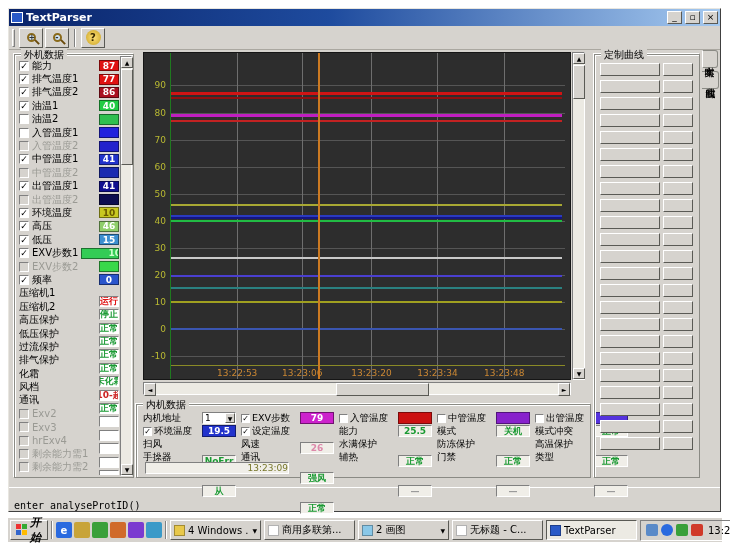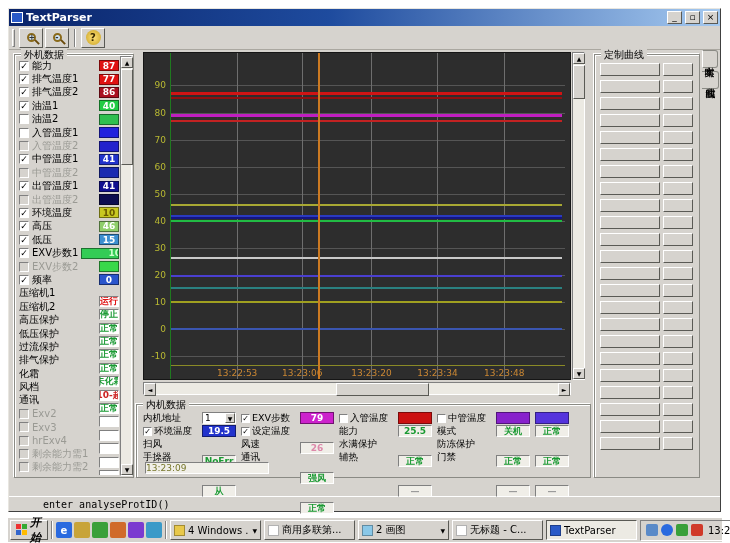--- a/index.html
+++ b/index.html
@@ -23,21 +23,21 @@
   .toolbar { height:24px; display:flex; align-items:center; gap:2px; padding-left:3px; flex:none;
              border-bottom:1px solid #aaa7a0; }
   .tb-grip { width:3px; height:18px; border:1px solid; border-color:#fff #808080 #808080 #fff; margin-right:2px; }
   .tb-btn { width:24px; height:20px; display:flex; align-items:center; justify-content:center; }
   .tb-sep { width:2px; height:18px; border-left:1px solid #808080; border-right:1px solid #fff; margin:0 3px; }
   .mag { width:9px; height:9px; border:2px solid #8a6a1a; border-radius:50%; position:relative; background:#cfe4f7; font-size:8px; font-weight:bold; color:#333; line-height:6px; text-align:center; }
   .mag::after { content:""; position:absolute; width:6px; height:2px; background:#6a4a0a; right:-6px; bottom:-3px; transform:rotate(45deg); }
   .help-circle { width:15px; height:15px; border-radius:50%; background:radial-gradient(#ffe27a,#c8a020); color:#3a2a00; font-weight:bold; font-size:10px; text-align:center; line-height:15px; }
 
   .client { flex:1; position:relative; }
-  .statusbar { height:15px; flex:none; border-top:1px solid #fff; display:flex; align-items:center;padding-left:29px; }
+  .statusbar { height:24px; flex:none; border-top:1px solid #fff; display:flex; align-items:flex-end; }
   .status-text { font-family:"DejaVu Sans Mono",monospace; font-size:10px; padding-left:5px; color:#000; }
 
   .groupbox { position:absolute; border:1px solid #8a8a84; box-shadow:1px 1px 0 #ffffff inset, -1px -1px 0 #ffffff; }
   .gb-legend { position:absolute; top:-7px; left:6px; background:#d6d3ce; font-size:10px; padding:0 3px; color:#000; white-space:nowrap; }
 
   
   #outdoor-box { left:5px; top:4px; width:120px; height:424px; }
   #outdoor-list { position:absolute; left:2px; top:4px; right:14px; bottom:2px; overflow:hidden; }
   .o-row { display:flex; align-items:center; height:13.4px; gap:3px; padding-left:2px; }
   .cb { width:10px; height:10px; background:#fff; flex:none; border:1px solid; border-color:#808080 #fff #fff #808080;
@@ -77,22 +77,22 @@
   .in-vals { width:34px; }
   .in-lrow { display:flex; align-items:center; gap:2px; height:13px; font-size:9.5px; white-space:nowrap; overflow:hidden; }
   .in-lrow .cb { width:9px; height:9px; font-size:8px; line-height:7px; }
   .in-val { height:12px; margin-bottom:18px; font-size:9px; font-weight:bold; display:flex; align-items:center; justify-content:center;
             background:#f0eee8; border:1px solid; border-color:#808080 #fff #fff #808080; overflow:hidden; }
   .in-swatch { height:12px; margin-bottom:1px; border:1px solid rgba(0,0,0,.4); }
   .dd { height:12px; margin-bottom:1px; background:#fff; border:1px solid; border-color:#808080 #fff #fff #808080;
         display:flex; align-items:center; }
   .dd-val { flex:1; font-size:9px; padding-left:2px; }
   .dd-btn { width:10px; height:10px; font-size:6px; line-height:9px; text-align:center; flex:none; }
-  #indoor-time { position:absolute; left:8px; bottom:3px; width:124px; height:12px; background:#f0eee8;
-                 border:1px solid; border-color:#808080 #fff #fff #808080; font-size:9px; color:#77772a; text-align:left; line-height:10px; }
+  #indoor-time { position:absolute; left:8px; bottom:3px; width:144px; height:12px; background:#f0eee8;
+                 border:1px solid; border-color:#808080 #fff #fff #808080; font-size:9px; color:#77772a; text-align:right; line-height:10px; }
 
   
   #custom-box { left:585px; top:4px; width:106px; height:424px; }
   #custom-rows { position:absolute; left:5px; top:8px; }
   .c-row { display:flex; gap:3px; margin-bottom:4px; }
   .c-btn-wide { width:60px; height:13px; }
   .c-btn-narrow { width:30px; height:13px; }
 
   
   #vtabs { position:absolute; left:693px; top:0; width:17px; }
@@ -464,20 +464,35 @@
                 </div>
               </div>
               <div class="in-vals">
                 <div class="in-swatch" style="background: rgb(136, 34, 204);"></div>
                 <div class="in-val" style="color: rgb(26, 154, 51);">关机</div>
                 <div class="in-val" style="color: rgb(26, 154, 51);">正常</div>
                 <div class="in-val" style="color: rgb(153, 153, 153);">—</div>
               </div>
             </div>
             <div class="in-col">
+              <div class="in-labels">
+                <div class="in-lrow">
+                  <span class="cb"></span>
+                  <span>出管温度</span>
+                </div>
+                <div class="in-lrow">
+                  <span>模式冲突</span>
+                </div>
+                <div class="in-lrow">
+                  <span>高温保护</span>
+                </div>
+                <div class="in-lrow">
+                  <span>类型</span>
+                </div>
+              </div>
               <div class="in-vals">
                 <div class="in-swatch" style="background: rgb(85, 51, 221);"></div>
                 <div class="in-val" style="color: rgb(26, 154, 51);">正常</div>
                 <div class="in-val" style="color: rgb(26, 154, 51);">正常</div>
                 <div class="in-val" style="color: rgb(153, 153, 153);">—</div>
               </div>
             </div>
           </div>
         <div id="indoor-time" class="sunken">13:23:09</div>
       </div>

